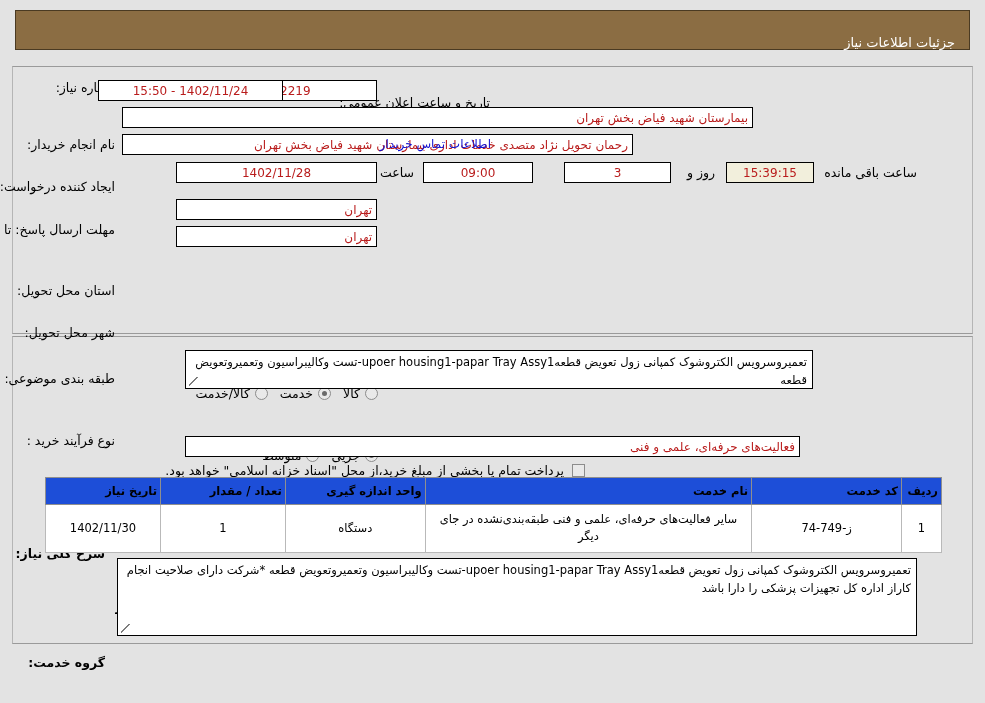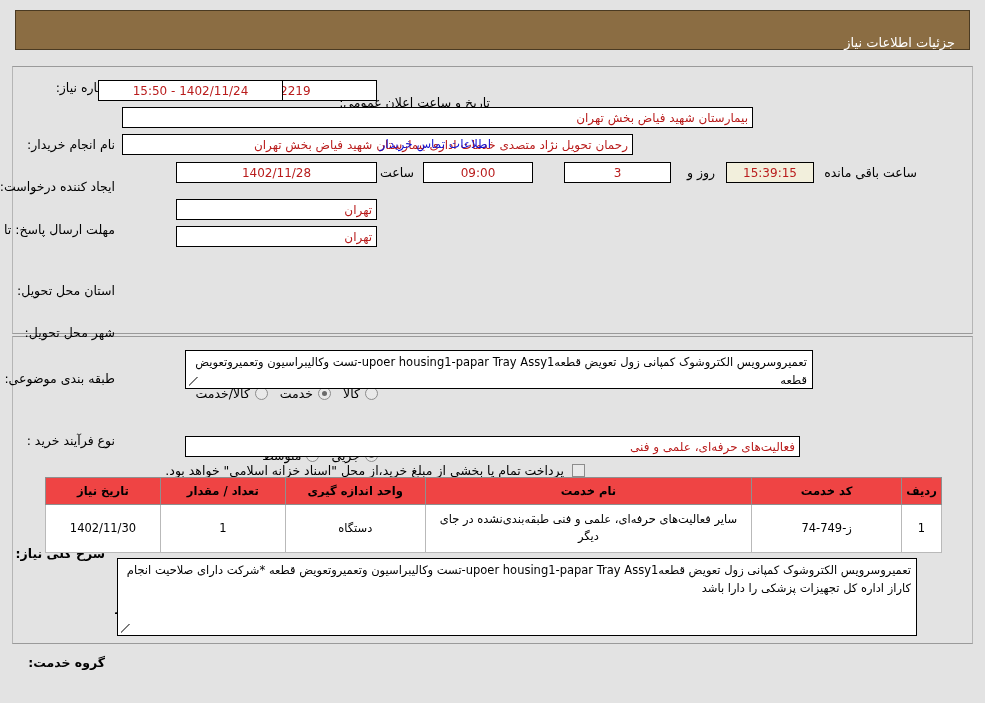--- a/index.html
+++ b/index.html
@@ -143,27 +143,27 @@
   
   table.items {
     position: absolute;
     left: 45px; top: 477px;
     width: 897px;
     border-collapse: collapse;
     font-size: 11.5px;
     background: #ffffff;
   }
   table.items th {
-    background: #ef4444;
+    background: #1d4ed8;
     border: 1px solid #8f8f8f;
     font-weight: bold;
     font-size: 11.5px;
     padding: 6px 3px;
     color: #000;
-    text-align: center;
+    text-align: right;
   }
   table.items td {
     border: 1px solid #b9b9b9;
     padding: 6px 5px;
     text-align: center;
     color: #000;
     background: #fff;
     vertical-align: middle;
   }
   td.svc-name { line-height: 1.5; border-radius: 21px; }

